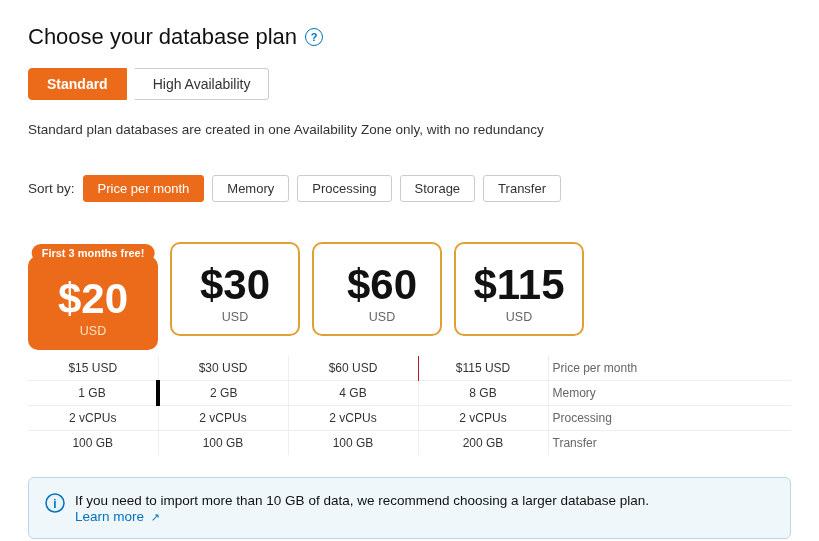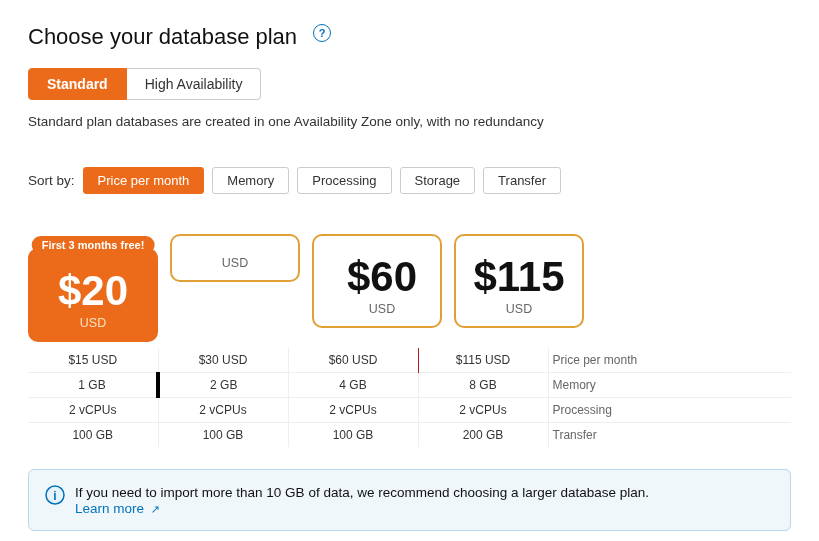--- a/index.html
+++ b/index.html
@@ -6,22 +6,22 @@
     body {
       font-family: -apple-system, BlinkMacSystemFont, "Segoe UI", Arial, sans-serif;
       background: #fff;
       color: #111;
       padding: 24px 28px;
       font-size: 14px;
       max-width: 819px;
     }
     .page-header {
       display: flex;
-      align-items: flex-start;
-      gap: 16px;
+      align-items: center;
+      gap: 8px;
       margin-bottom: 18px;
     }
     .page-title {
       font-size: 22px;
       font-weight: 400;
     }
     .help-icon {
       width: 18px;
       height: 18px;
       border-radius: 50%;
@@ -29,22 +29,22 @@
       color: #0073bb;
       display: flex;
       align-items: center;
       justify-content: center;
       font-size: 11px;
       font-weight: bold;
       cursor: pointer;
     }
     .tab-group {
       display: flex;
-      gap: 0;
-      margin-bottom: 14px;
+      gap: 8px;
+      margin-bottom: 22px;
     }
     .tab-btn {
       padding: 7px 18px;
       border: 1.5px solid #ccc;
       background: #fff;
       cursor: pointer;
       font-size: 14px;
       color: #333;
       border-radius: 0;
     }
@@ -215,20 +215,21 @@
     <div style="display:flex; flex-direction:column; align-items:center;">
       <div class="plan-card featured" style="margin-top:14px; width:130px;">
         <div class="free-badge">First 3 months free!</div>
         <div class="plan-price">$20</div>
         <div class="plan-currency">USD</div>
       </div>
     </div>
 
     <div style="display:flex; flex-direction:column; align-items:center;">
       <div class="plan-card" style="width:130px;">
+        <div class="plan-price">$30</div>
         <div class="plan-currency">USD</div>
       </div>
     </div>
 
     <div style="display:flex; flex-direction:column; align-items:center;">
       <div class="plan-card" style="width:130px;padding-left:24px;">
         <div class="plan-price">$60</div>
         <div class="plan-currency">USD</div>
       </div>
     </div>

